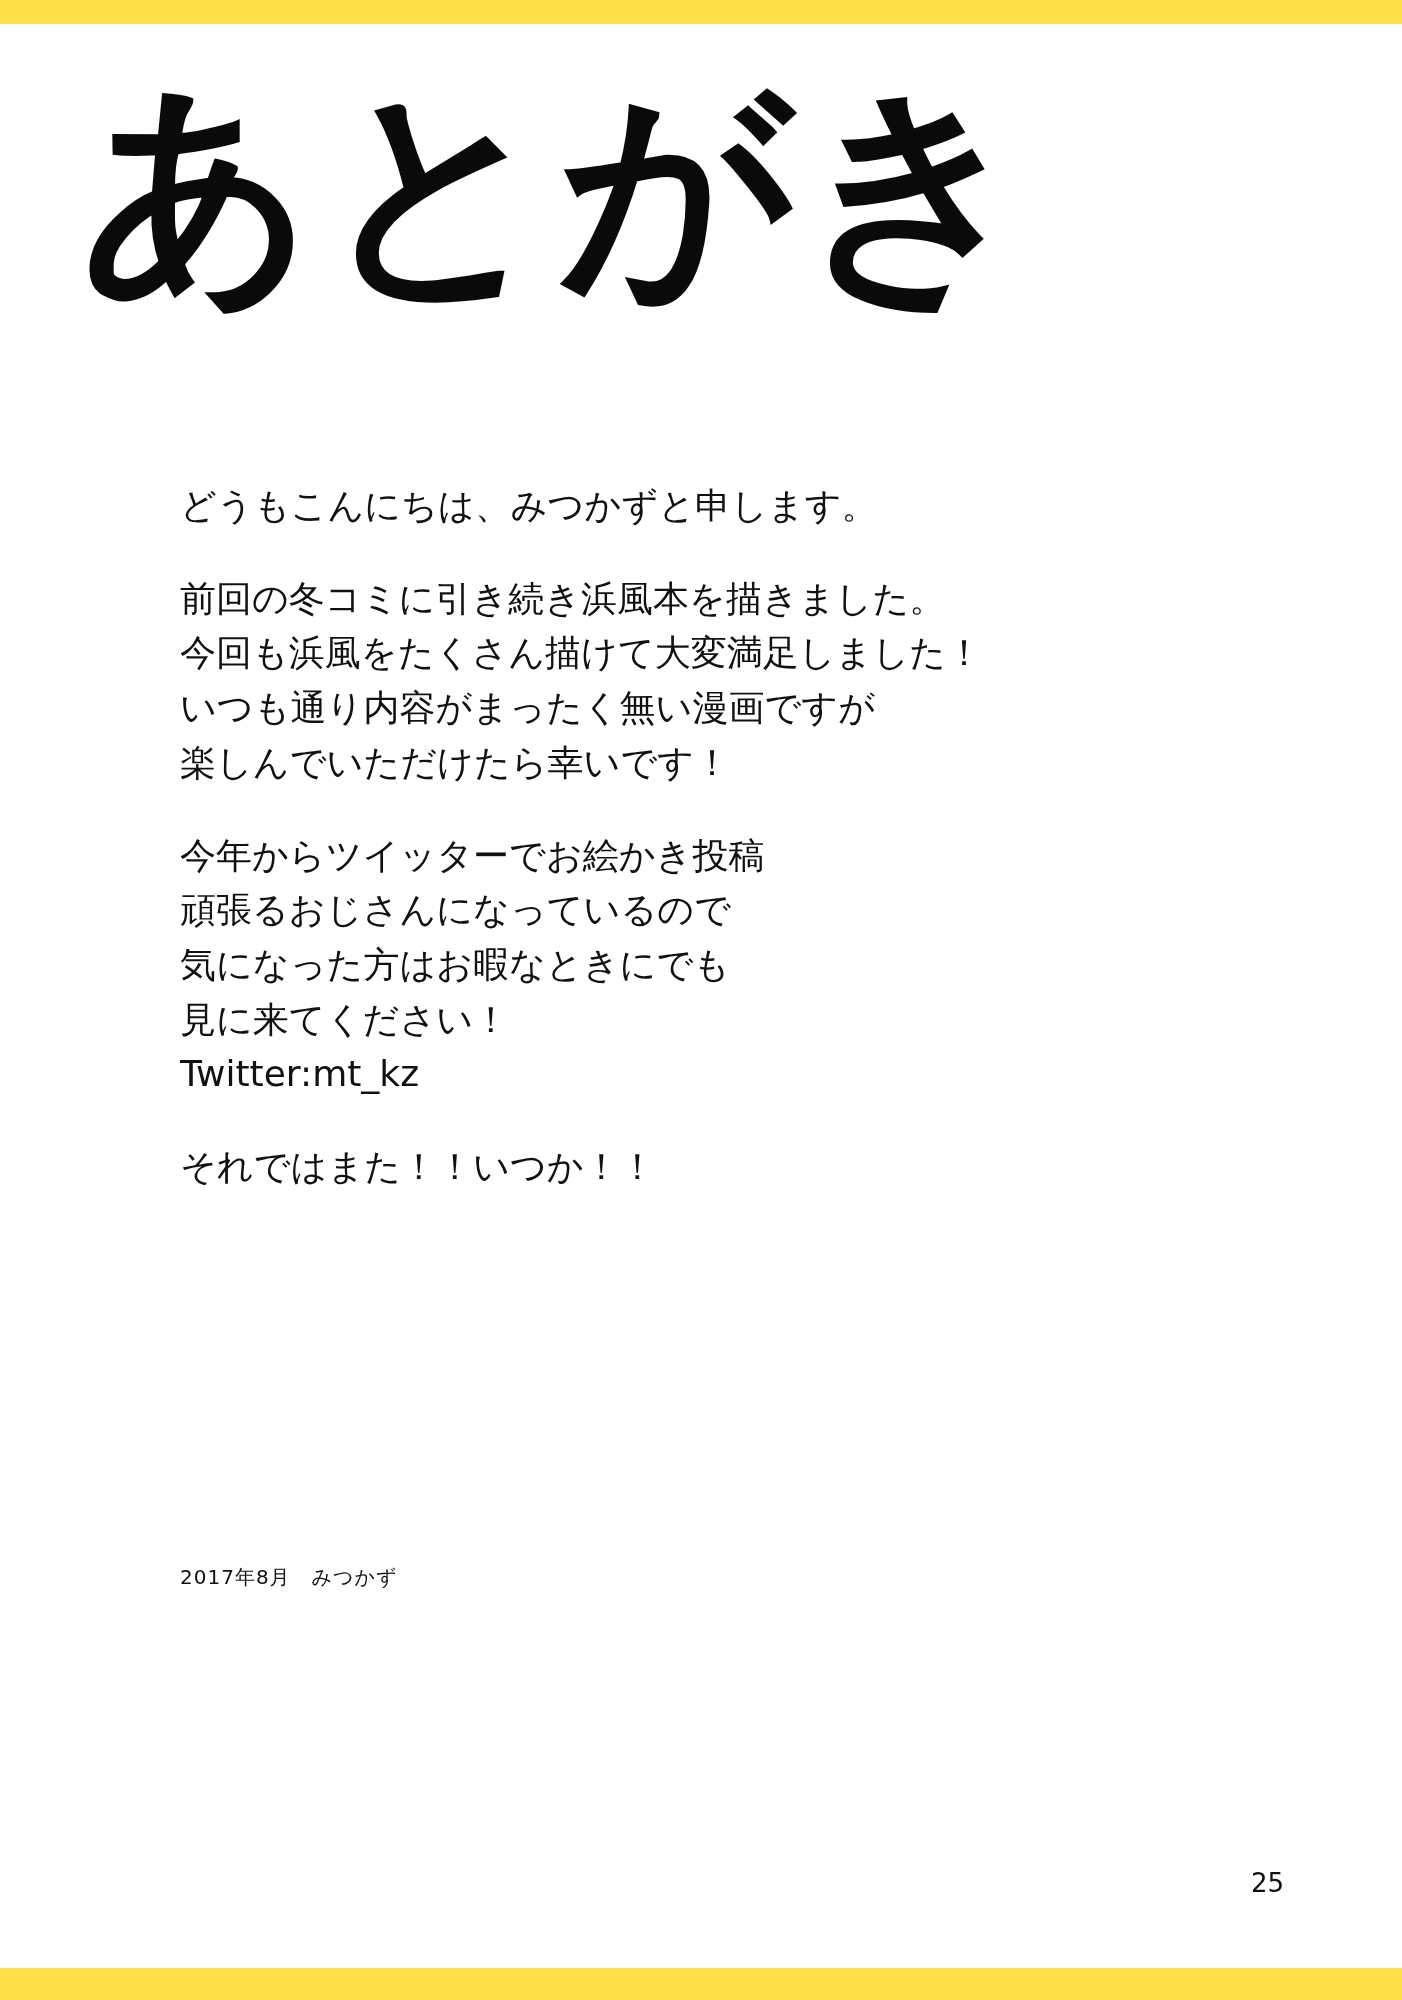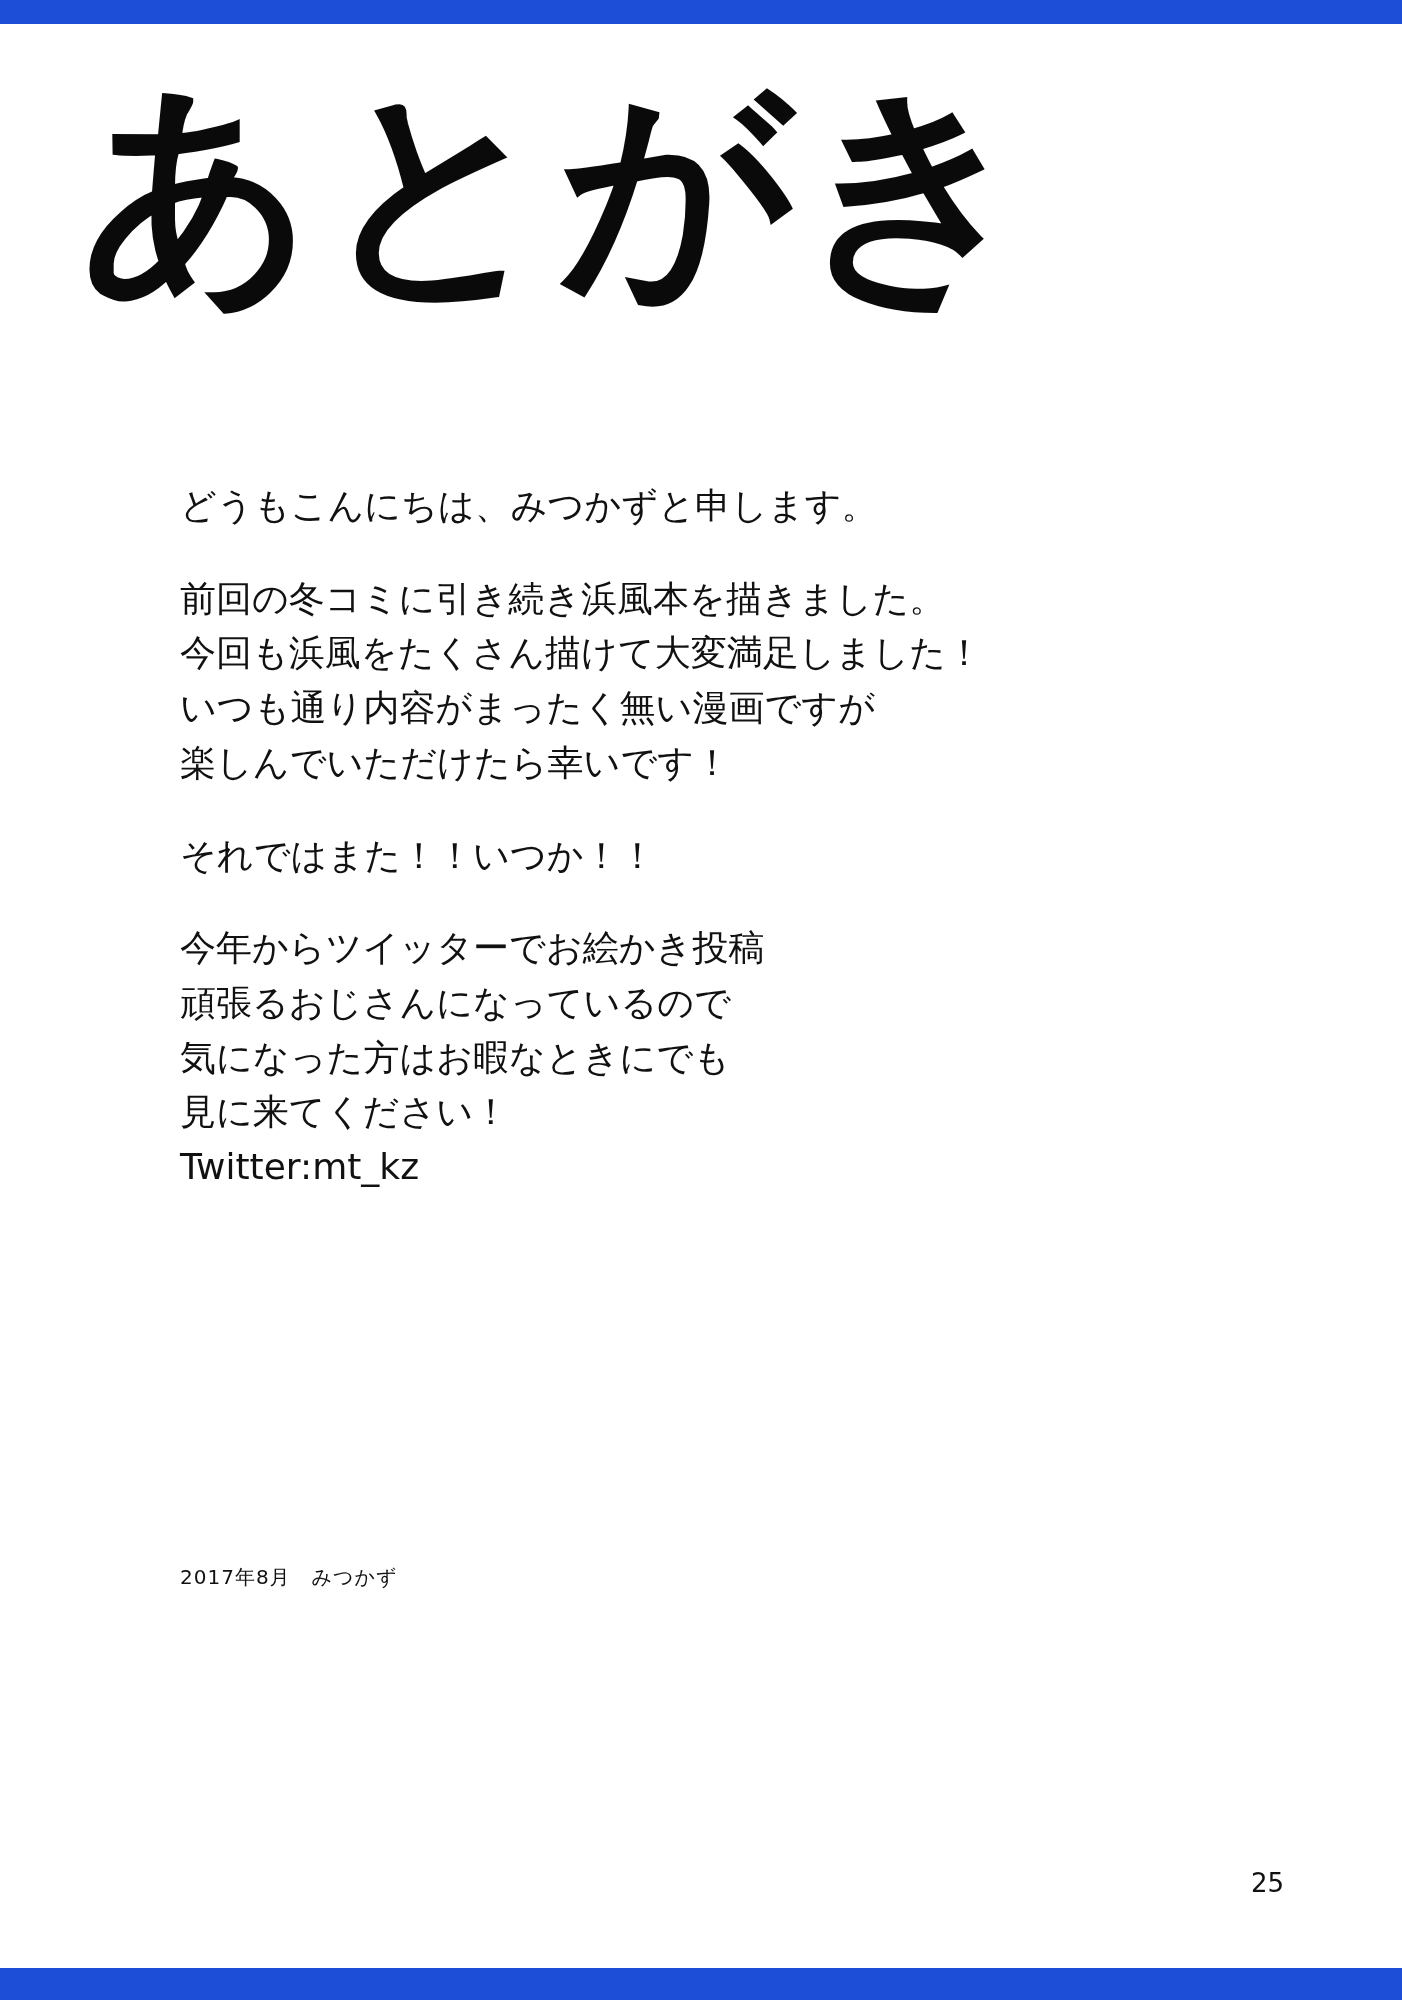--- a/index.html
+++ b/index.html
@@ -11,21 +11,21 @@
     width: 1402px;
     height: 2000px;
     font-family: "DejaVu Sans", sans-serif;
   }
   .page {
     position: absolute;
     left: 0;
     top: 0;
     width: 1402px;
     height: 2000px;
-    background: #1d4ed8;
+    background: #fde047;
     overflow: hidden;
   }
   .paper {
     position: absolute;
     left: 0px;
     top: 24px;
     width: 1402px;
     height: 1944px;
     background: #ffffff;
   }
@@ -90,26 +90,26 @@
         <text class="title-text" x="0" y="215">あとがき</text>
       </svg>
     </div>
 
     <div class="body-block">
       <p class="para">どうもこんにちは、みつかずと申します。</p>
       <p class="para">前回の冬コミに引き続き浜風本を描きました。
 今回も浜風をたくさん描けて大変満足しました！
 いつも通り内容がまったく無い漫画ですが
 楽しんでいただけたら幸いです！</p>
-      <p class="para">それではまた！！いつか！！</p>
       <p class="para">今年からツイッターでお絵かき投稿
 頑張るおじさんになっているので
 気になった方はお暇なときにでも
 見に来てください！
 Twitter:mt_kz</p>
+      <p class="para">それではまた！！いつか！！</p>
     </div>
 
     <div class="signature">2017年8月　みつかず</div>
 
     <div class="page-number">25</div>
 
   </div>
 </div>
 
 </body></html>

